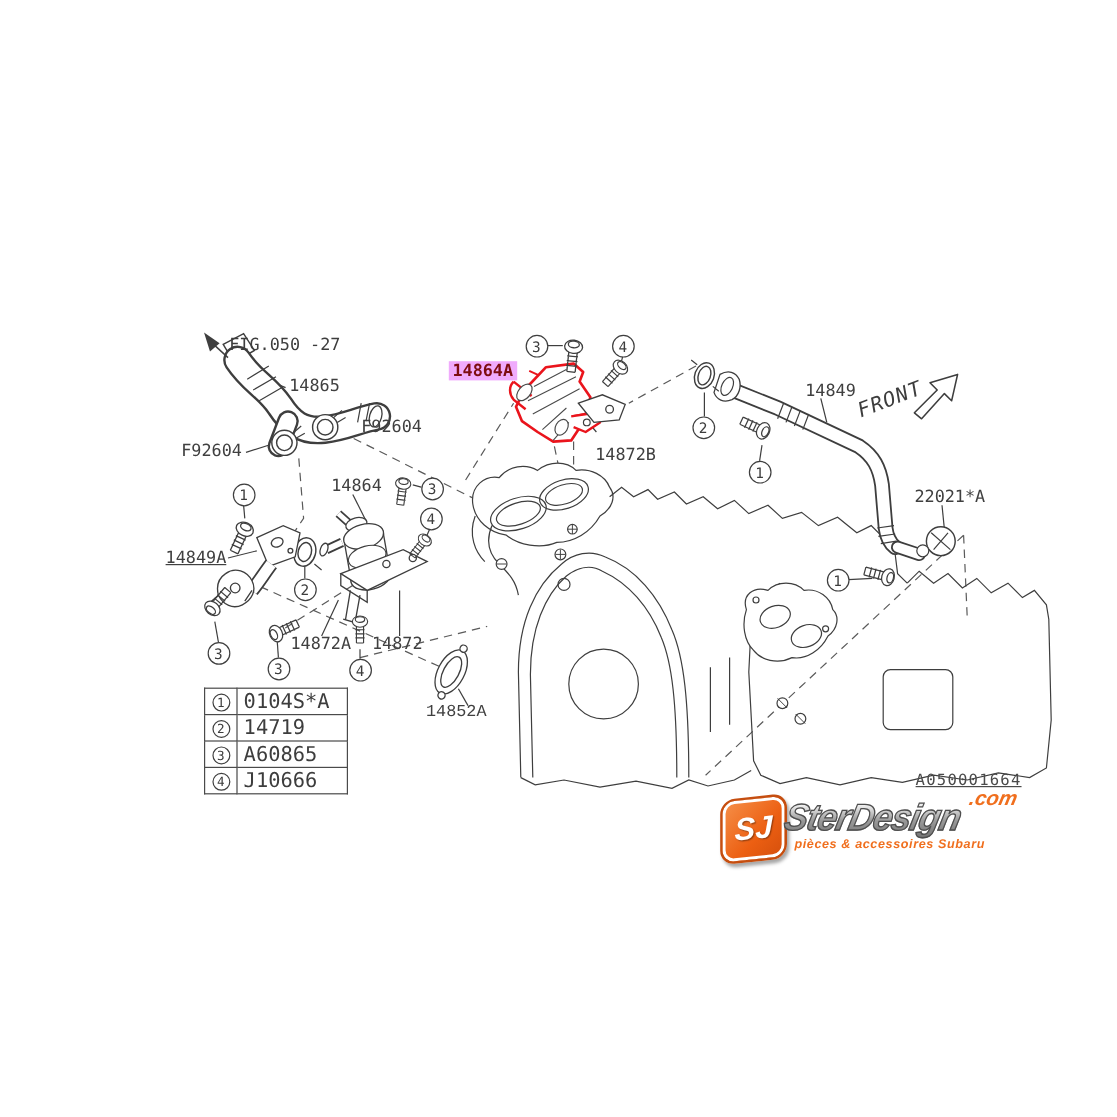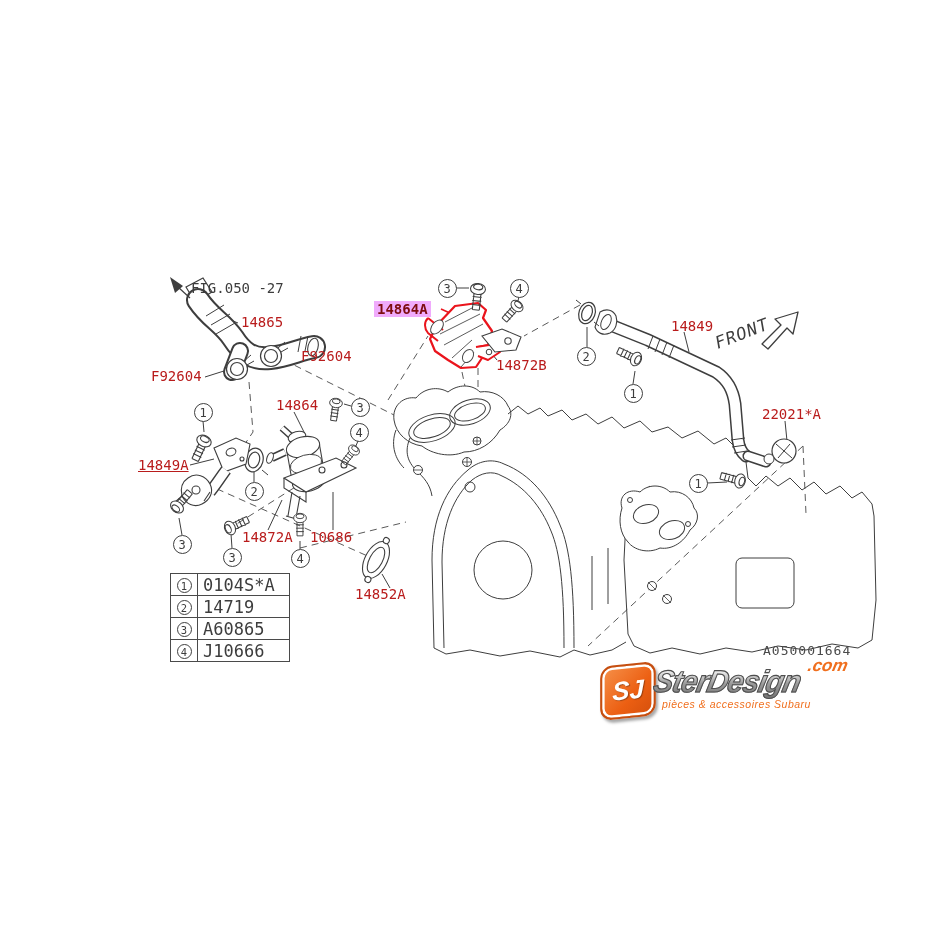--- a/index.html
+++ b/index.html
@@ -1,26 +1,26 @@
 <!DOCTYPE html>
 <html><head>
 <meta charset="utf-8">
 <style>
   html,body{margin:0;padding:0;background:#fff;}
   #stage{position:relative;width:931px;height:931px;background:#fff;overflow:hidden;
          font-family:"DejaVu Sans Mono",monospace;color:#3d3d3d;}
   #lineart{position:absolute;left:0;top:0;}
-  .plabel{position:absolute;font-size:14px;letter-spacing:0px;color:#b91c1c;white-space:nowrap;line-height:16px;}
+  .plabel{position:absolute;font-size:14px;letter-spacing:0px;color:#404040;white-space:nowrap;line-height:16px;}
   .plabel.highlight{background:#f0abfc;color:#7d0d10;padding:0 3px;font-weight:bold;}
   .callout{position:absolute;width:19px;height:19px;border:1.4px solid #3f3f3f;border-radius:50%;
            background:#fff;font-size:12px;line-height:19px;text-align:center;color:#3d3d3d;box-sizing:border-box;}
   #fig-ref{position:absolute;left:191px;top:280px;font-size:14px;}
   #front-label{position:absolute;left:712px;top:334px;font-size:17px;font-style:italic;
                transform:rotate(-21deg);transform-origin:left top;letter-spacing:1px;}
-  #drawing-number{position:absolute;left:763px;top:643px;font-size:13px;color:#4a4a4a;letter-spacing:1px;}
+  #drawing-number{position:absolute;left:763px;top:643px;font-size:13px;color:#4a4a4a;letter-spacing:1px;text-decoration:underline;}
   
   #legend{position:absolute;left:170px;top:573px;border-collapse:collapse;}
   #legend td{border:1.4px solid #4a4a4a;height:21px;padding:0;background:#fff;}
   #legend td.num{width:26px;text-align:center;}
   #legend td.code{width:86px;font-size:17px;padding-left:5px;color:#3d3d3d;}
   .circ{display:inline-block;width:15px;height:15px;border:1.2px solid #3f3f3f;border-radius:50%;
         font-size:10.5px;line-height:15px;text-align:center;vertical-align:middle;box-sizing:border-box;}
   
   #logo{position:absolute;left:596px;top:656px;width:280px;height:72px;font-family:"Liberation Sans",sans-serif;}
   #logo-icon{position:absolute;left:4px;top:8px;width:52px;height:50px;border-radius:12px;
@@ -29,21 +29,21 @@
              transform:rotate(-6deg) skewX(-6deg);text-align:center;}
   #logo-monogram{font-style:italic;font-weight:bold;font-size:26px;line-height:48px;color:#fff;
                  text-shadow:1px 1px 1px rgba(0,0,0,.35);}
   #logo-brand{position:absolute;left:62px;top:8px;font-size:31px;font-weight:bold;font-style:italic;
               letter-spacing:-1px;transform:skewX(-12deg) scaleX(.95);transform-origin:left top;
               background:linear-gradient(#efefef 20%,#9a9a9a 55%,#6f6f6f);
               -webkit-background-clip:text;background-clip:text;-webkit-text-fill-color:transparent;
               -webkit-text-stroke:1.1px #4f4f4f;text-shadow:none;}
   #logo-tld{position:absolute;left:212px;top:0px;font-size:17px;font-weight:bold;font-style:italic;
             color:#f06f1e;transform:skewX(-12deg);}
-  #logo-tagline{position:absolute;left:66px;top:42px;font-size:10.5px;font-weight:normal;font-style:italic;
+  #logo-tagline{position:absolute;left:66px;top:42px;font-size:10.5px;font-weight:bold;font-style:italic;
                 color:#f06f1e;letter-spacing:.5px;}
 </style>
 </head>
 <body>
 
 <div id="stage">
 
   <svg id="lineart" width="931" height="931" viewBox="0 0 931 931">
     <defs>
       <g id="bolt" stroke="#3e3e3e" fill="#fff" stroke-width="1.1">
@@ -251,28 +251,28 @@
 
   <div id="fig-ref">FIG.050 -27</div>
   <div id="front-label">FRONT</div>
   <div id="drawing-number">A050001664</div>
 
   <div id="labels-layer">
       <div class="plabel" style="left: 241px; top: 314px;">14865</div>
       <div class="plabel" style="left: 301px; top: 348px;">F92604</div>
       <div class="plabel" style="left: 151px; top: 368px;">F92604</div>
       <div class="plabel highlight" style="left: 374px; top: 301px;">14864A</div>
-      <div class="plabel" style="left: 496px; top: 357px;">14872B</div>
+      <div class="plabel" style="left: 496px; top: 371px;">14872B</div>
       <div class="plabel" style="left: 671px; top: 318px;">14849</div>
       <div class="plabel" style="left: 762px; top: 406px;">22021*A</div>
       <div class="plabel" style="left: 276px; top: 397px; text-align: center;">14864</div>
       <div class="plabel" style="left: 138px; top: 457px; text-decoration: underline;">14849A</div>
       <div class="plabel" style="left: 242px; top: 529px;">14872A</div>
-      <div class="plabel" style="left: 310px; top: 529px;">10686</div>
-      <div class="plabel" style="left: 355px; top: 586px;">14852A</div>
+      <div class="plabel" style="left: 310px; top: 529px;">14872</div>
+      <div class="plabel" style="left: 355px; top: 586px; font-family: Liberation Mono, monospace;">14852A</div>
     </div>
   <div id="callouts-layer">
       <div class="callout" style="left: 193.5px; top: 402.5px;">1</div>
       <div class="callout" style="left: 437.5px; top: 278.5px;">3</div>
       <div class="callout" style="left: 509.5px; top: 278.5px;">4</div>
       <div class="callout" style="left: 576.5px; top: 346.5px;">2</div>
       <div class="callout" style="left: 623.5px; top: 383.5px;">1</div>
       <div class="callout" style="left: 688.5px; top: 473.5px;">1</div>
       <div class="callout" style="left: 350.5px; top: 397.5px;">3</div>
       <div class="callout" style="left: 349.5px; top: 422.5px;">4</div>

